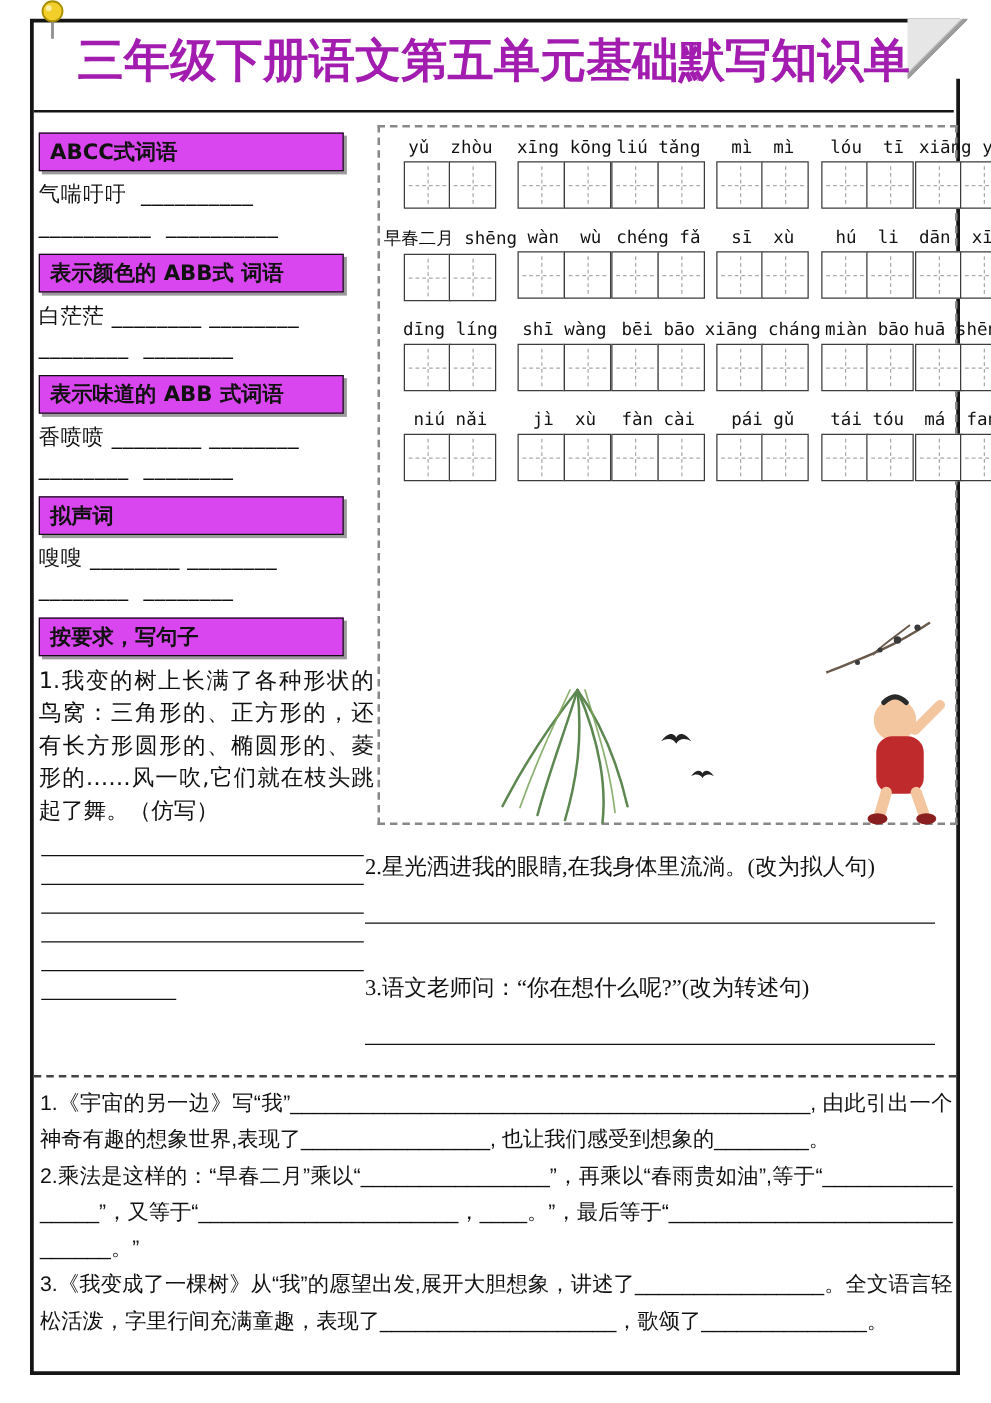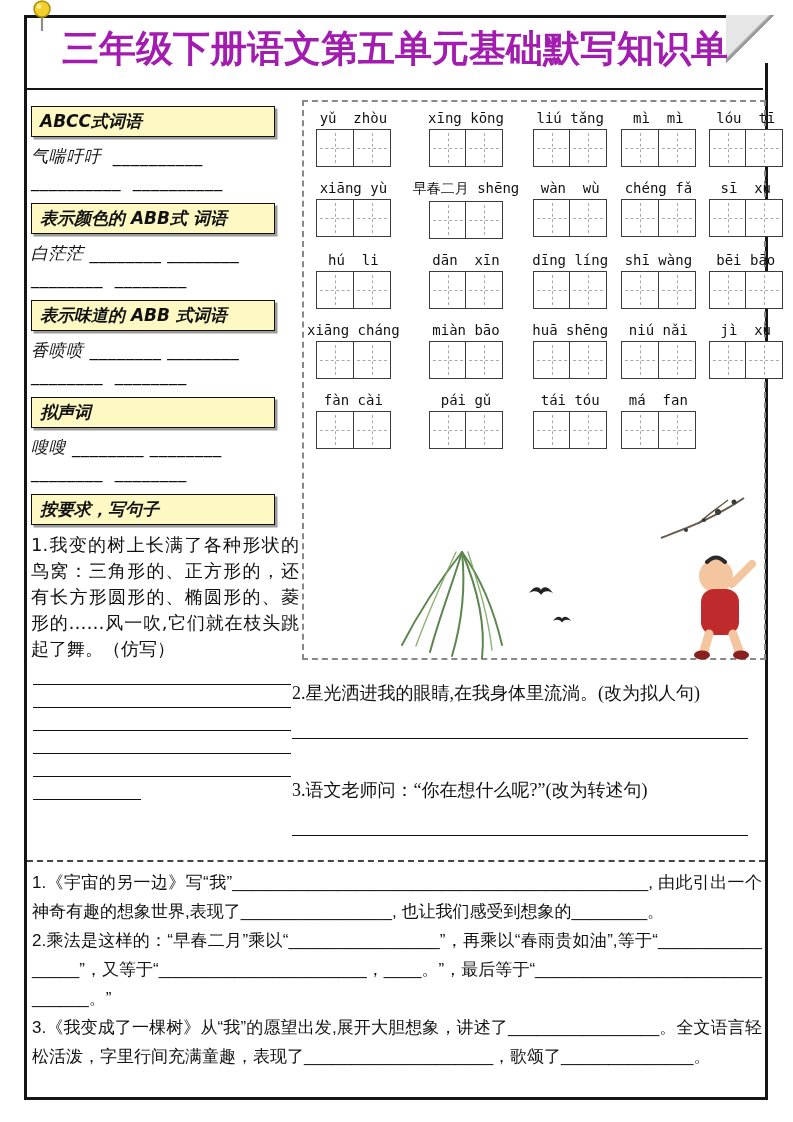--- a/index.html
+++ b/index.html
@@ -10,37 +10,36 @@
   .frame{position:absolute;left:24px;top:15px;width:738px;height:1079px;border:3px solid #151515;}
   .title{
     position:absolute;left:28px;top:24px;width:734px;text-align:center;
     font-size:37px;font-weight:bold;color:#a21caf;letter-spacing:0px;white-space:nowrap;
   }
   .title-rule{position:absolute;left:27px;width:736px;top:88px;border-top:2px solid #151515;}
 
   
   .left-col{position:absolute;left:31px;top:100px;width:268px;}
   .sec-header{
-    width:244px;box-sizing:border-box;background:#fef9c3;border:1.5px solid #111;
+    width:244px;box-sizing:border-box;background:#d946ef;border:1.5px solid #111;
     box-shadow:2.5px 2.5px 0 #9b9b9b;padding:3px 8px;font-weight:bold;font-size:17px;
     margin:6px 0 7px 0;
-    font-style:italic;
-  }
-  .sec-row{font-size:17px;line-height:25px;white-space:pre-wrap;letter-spacing:.5px;font-style:italic;}
+  }
+  .sec-row{font-size:17px;line-height:25px;white-space:pre-wrap;letter-spacing:.5px;}
   .section{margin-bottom:9px;}
   .question{font-size:18px;line-height:26px;margin-top:2px;text-align:justify;}
   .answer-line{height:0;border-bottom:1.7px solid #111;margin:22px 8px 0 2px;}
   .answer-line.short{width:108px;}
 
   
   .pinyin-box{
     position:absolute;left:302px;top:100px;width:464px;height:560px;box-sizing:border-box;
     border:2px dashed #888;
   }
-  .pin-grid{display:grid;grid-template-columns:repeat(5,1fr);row-gap:15px;padding:8px 3px;gap:13px;}
+  .pin-grid{display:grid;grid-template-columns:repeat(6,1fr);row-gap:15px;padding:8px 3px;}
   .word{display:flex;flex-direction:column;align-items:center;}
   .pinyin{font-family:"DejaVu Sans Mono",monospace;font-size:14px;white-space:pre;margin-bottom:3px;color:#111;}
   .boxes{display:flex;}
   .cell{width:38px;height:38px;border:1.6px solid #3c3c3c;position:relative;background:#fff;box-sizing:border-box;}
   .cell + .cell{margin-left:-1.6px;}
   .cell::before{content:"";position:absolute;left:50%;top:3px;bottom:3px;border-left:1px dashed #aaa;}
   .cell::after{content:"";position:absolute;top:50%;left:3px;right:3px;border-top:1px dashed #aaa;}
   .deco{position:absolute;pointer-events:none;}
 
   

